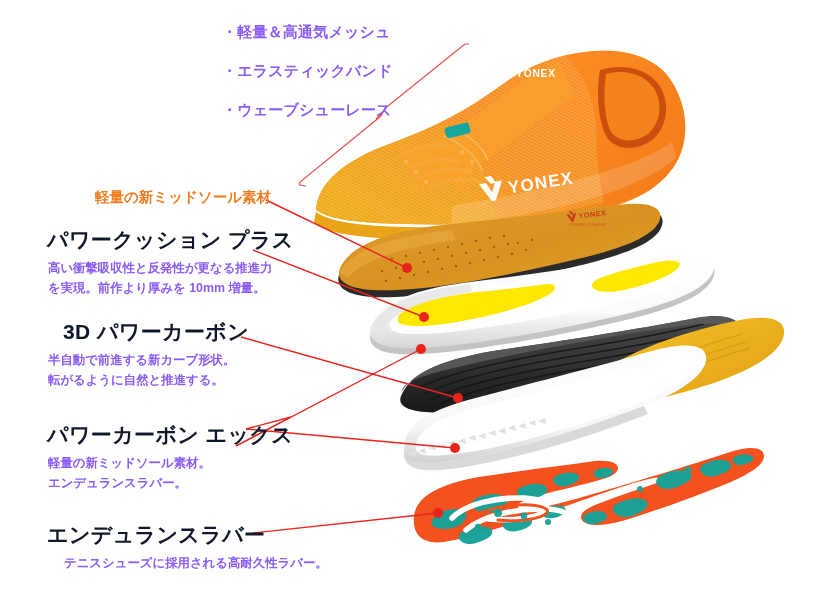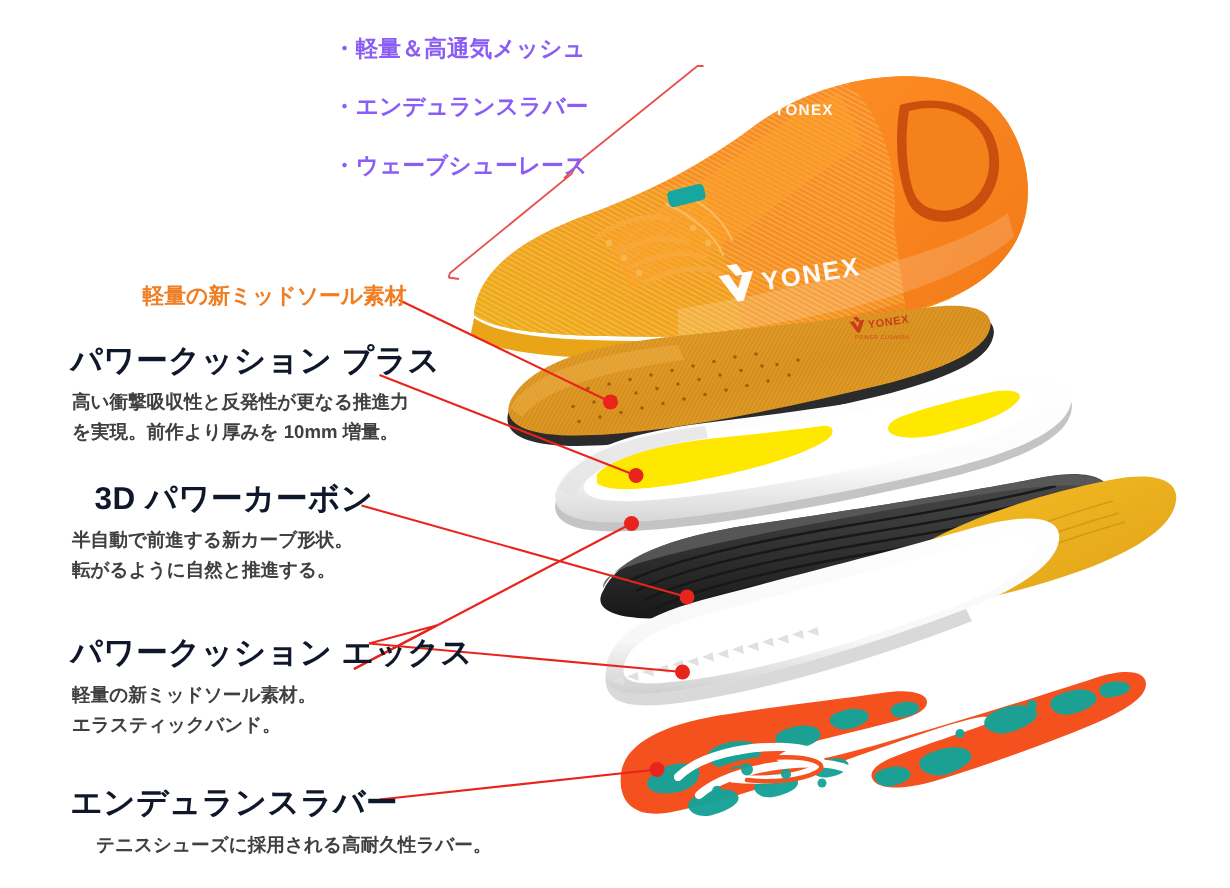--- a/index.html
+++ b/index.html
@@ -38,21 +38,21 @@
   .feature-head {
     position: absolute;
     color: #0f172a;
     font-weight: bold;
     font-size: 21px;
     letter-spacing: 0.4px;
     white-space: nowrap;
   }
   .feature-body {
     position: absolute;
-    color: #404040;
+    color: #8b5cf6;
     font-weight: bold;
     font-size: 12.4px;
     line-height: 20px;
     white-space: pre-line;
   }
 
   
   .layer-svg {
     position: absolute;
     left: 0; top: 0;
@@ -432,33 +432,33 @@
       <circle class="dot" cx="421" cy="349" r="5"></circle>
     </g>
 
     <g>
       <path class="lead" d="M253,533 L438,513"></path>
       <circle class="dot" cx="438" cy="513" r="5"></circle>
     </g>
   </svg>
 
   <div class="bullet-label" style="left:222px; top:23px;">・軽量＆高通気メッシュ</div>
-  <div class="bullet-label" style="left:222px; top:62px;">・エンデュランスラバー</div>
+  <div class="bullet-label" style="left:222px; top:62px;">・エラスティックバンド</div>
   <div class="bullet-label" style="left:222px; top:101px;">・ウェーブシューレース</div>
 
   <div class="callout-label" style="left:95px; top:188px;">軽量の新ミッドソール素材</div>
 
   <div class="feature-head" style="left:47px; top:226px;">パワークッション  プラス</div>
   <div class="feature-body" style="left:48px; top:258px;">高い衝撃吸収性と反発性が更なる推進力
 を実現。前作より厚みを 10mm 増量。</div>
 
   <div class="feature-head" style="left:63px; top:318px;">3D パワーカーボン</div>
   <div class="feature-body" style="left:48px; top:350px;">半自動で前進する新カーブ形状。
 転がるように自然と推進する。</div>
 
-  <div class="feature-head" style="left:47px; top:421px;">パワークッション  エックス</div>
+  <div class="feature-head" style="left:47px; top:421px;">パワーカーボン  エックス</div>
   <div class="feature-body" style="left:48px; top:453px;">軽量の新ミッドソール素材。
-エラスティックバンド。</div>
+エンデュランスラバー。</div>
 
   <div class="feature-head" style="left:47px; top:521px;">エンデュランスラバー</div>
   <div class="feature-body" style="left:64px; top:553px;">テニスシューズに採用される高耐久性ラバー。</div>
 
 </div>
 
 </body></html>

